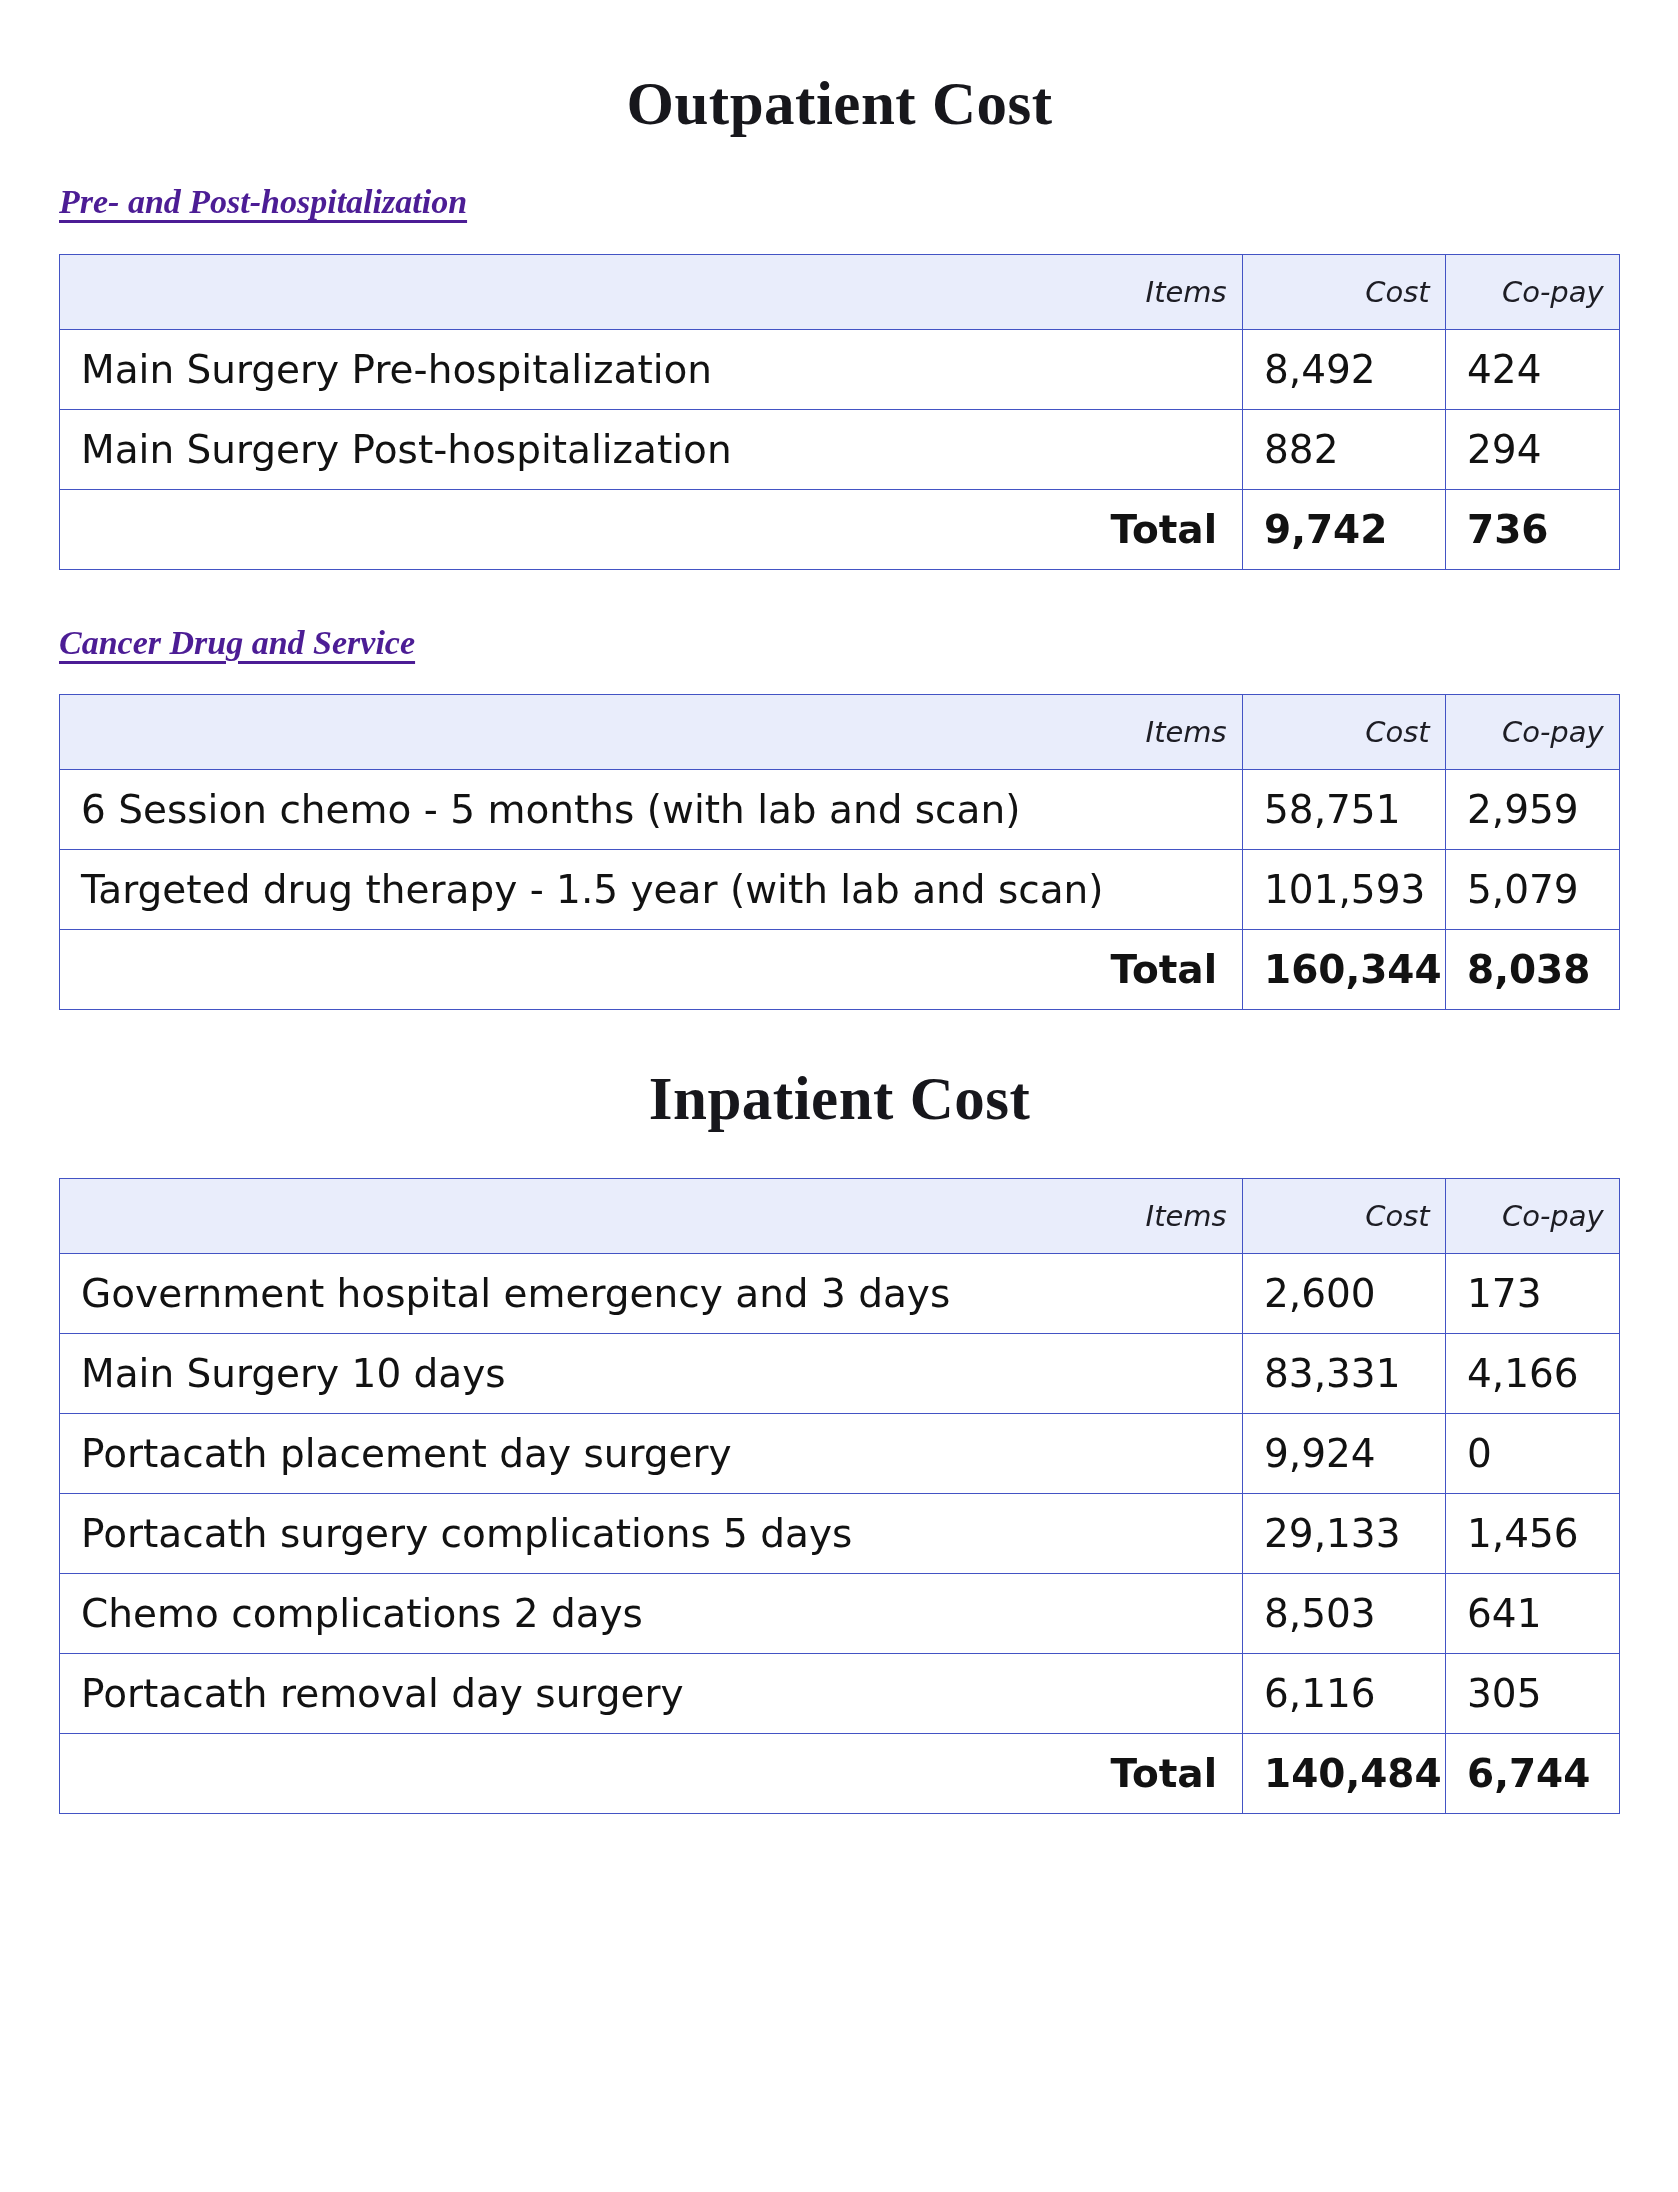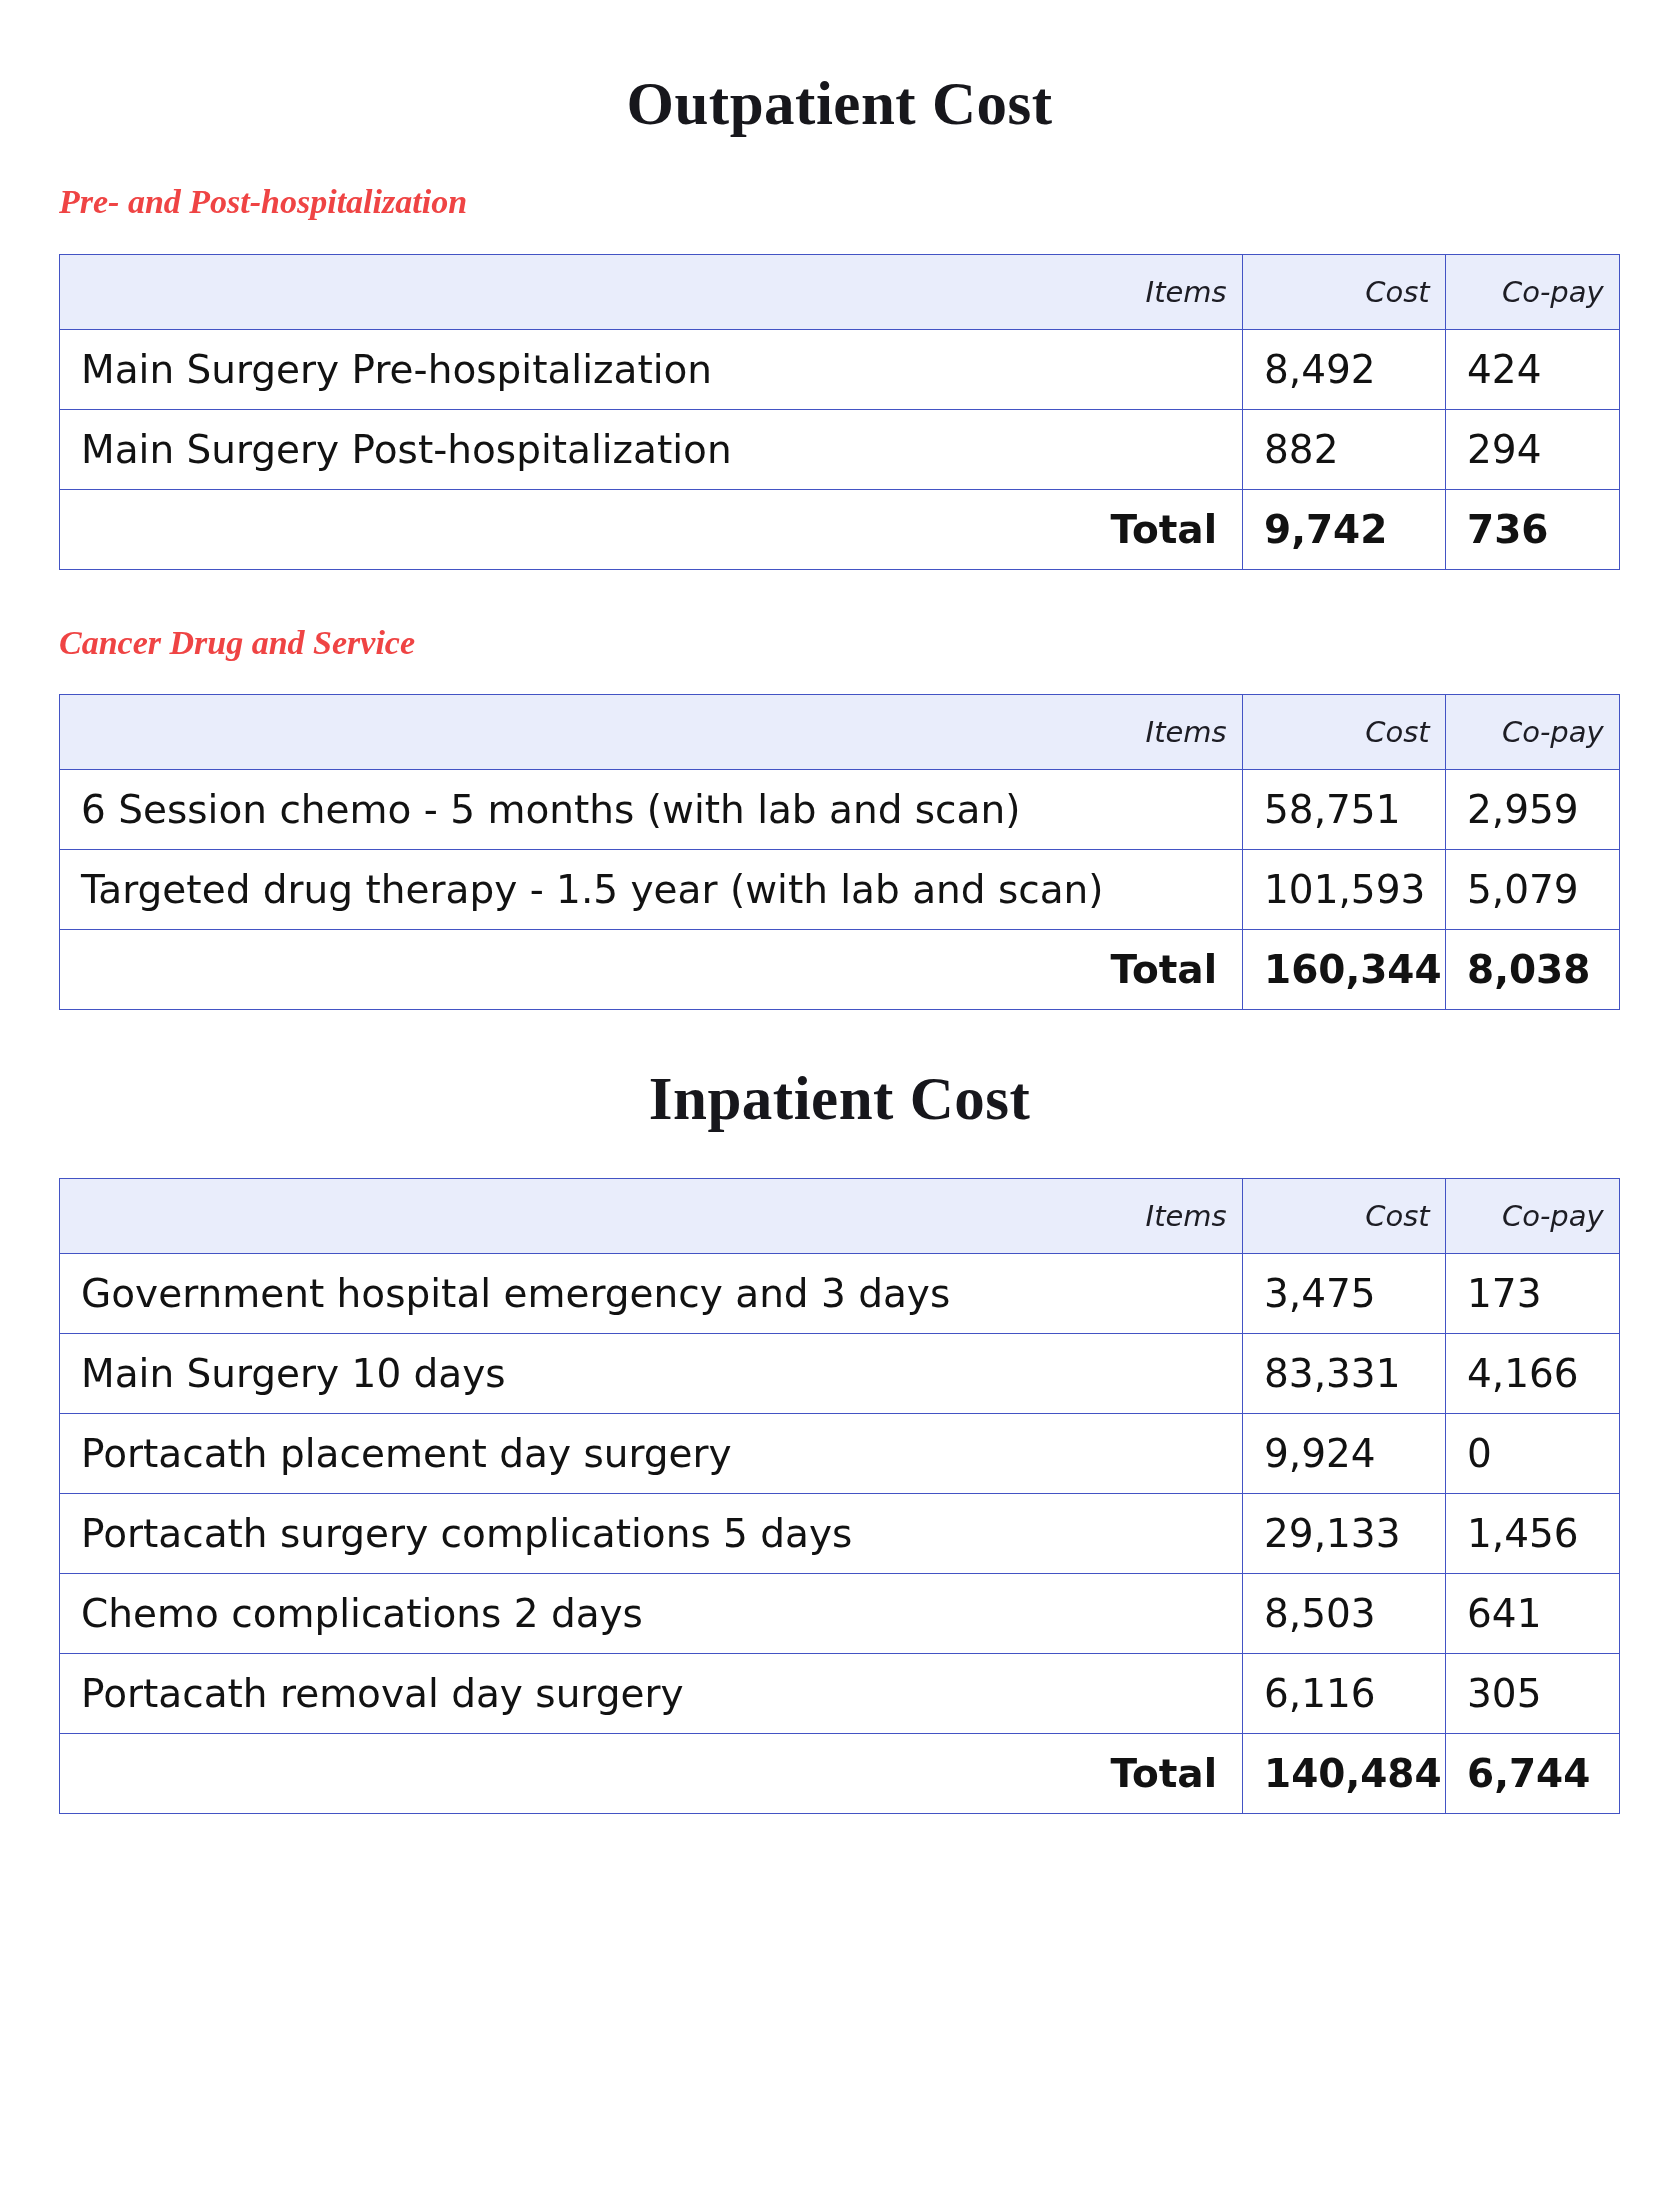--- a/index.html
+++ b/index.html
@@ -24,21 +24,22 @@
     text-align: center;
     color: #17171c;
     margin: 23px 0 44px 0;
     letter-spacing: 0.5px;
   }
   h2.sub-heading {
     font-family: "Liberation Serif", "DejaVu Serif", serif;
     font-style: italic;
     font-weight: 700;
     font-size: 34px;
-    color: #ef4444;
+    color: #4c1d95;
+    text-decoration: underline;
     text-underline-offset: 6.7px;
     margin: 34px 0 32.5px 0;
   }
   table.cost-table {
     width: 100%;
     border-collapse: collapse;
     table-layout: fixed;
     margin: 0 0 54px 0;
   }
   .col-items { width: auto; }
@@ -161,21 +162,21 @@
     <thead>
       <tr>
         <th>Items</th>
         <th>Cost</th>
         <th>Co-pay</th>
       </tr>
     </thead>
     <tbody>
       <tr>
         <td>Government hospital emergency and 3 days</td>
-        <td>3,475</td>
+        <td>2,600</td>
         <td>173</td>
       </tr>
       <tr>
         <td>Main Surgery 10 days</td>
         <td>83,331</td>
         <td>4,166</td>
       </tr>
       <tr>
         <td>Portacath placement day surgery</td>
         <td>9,924</td>

